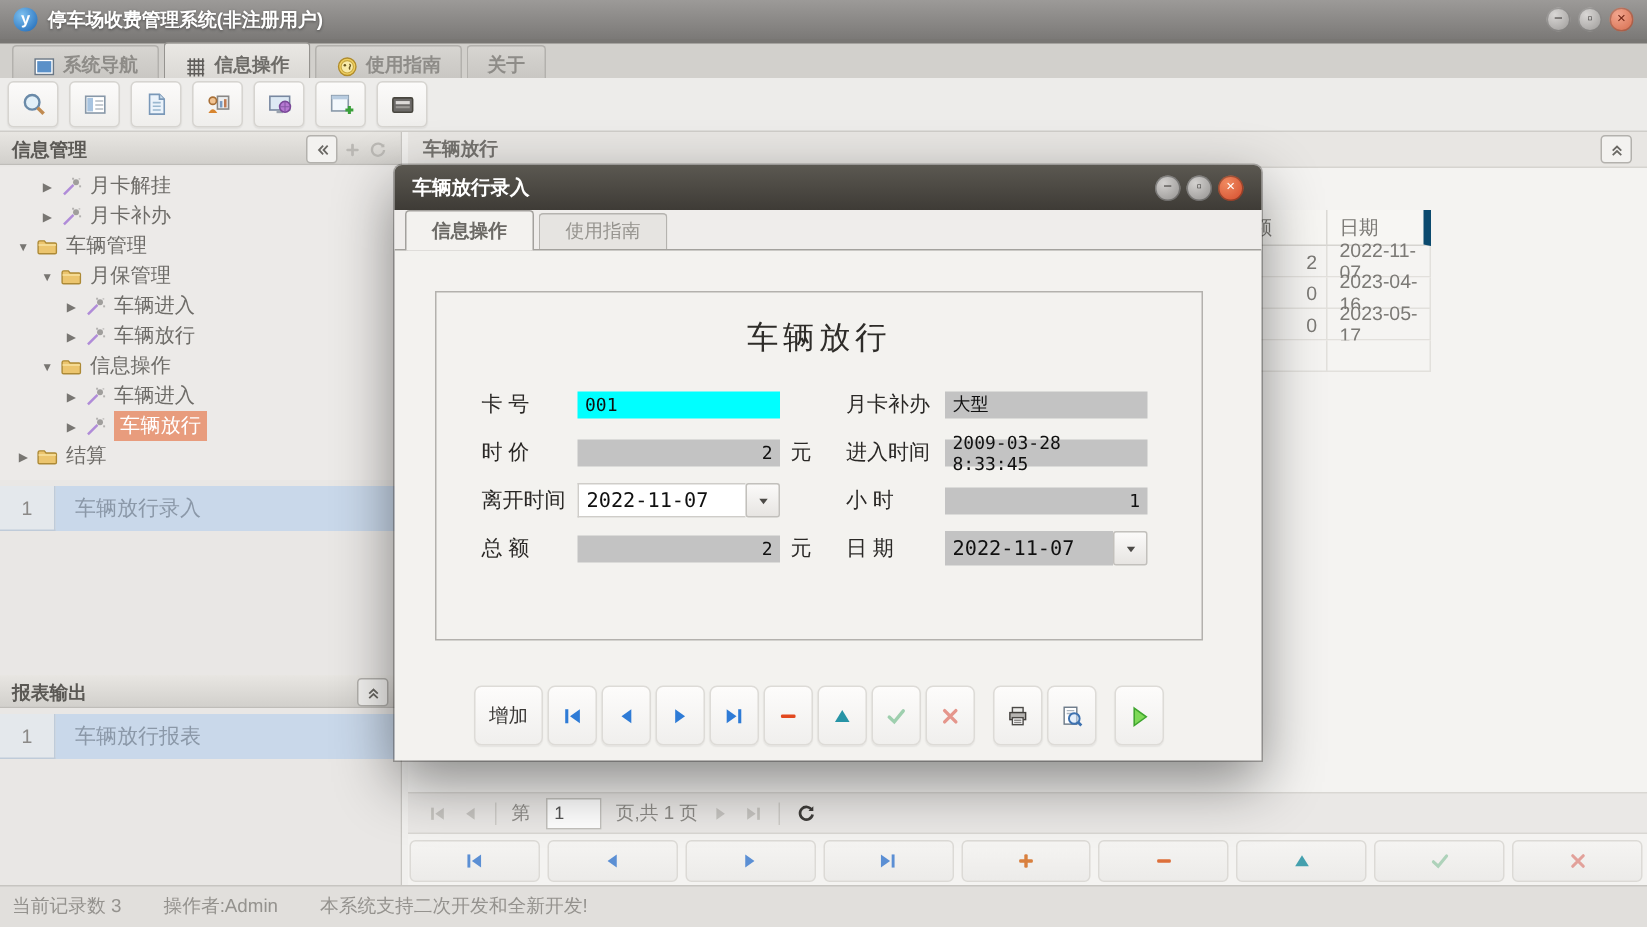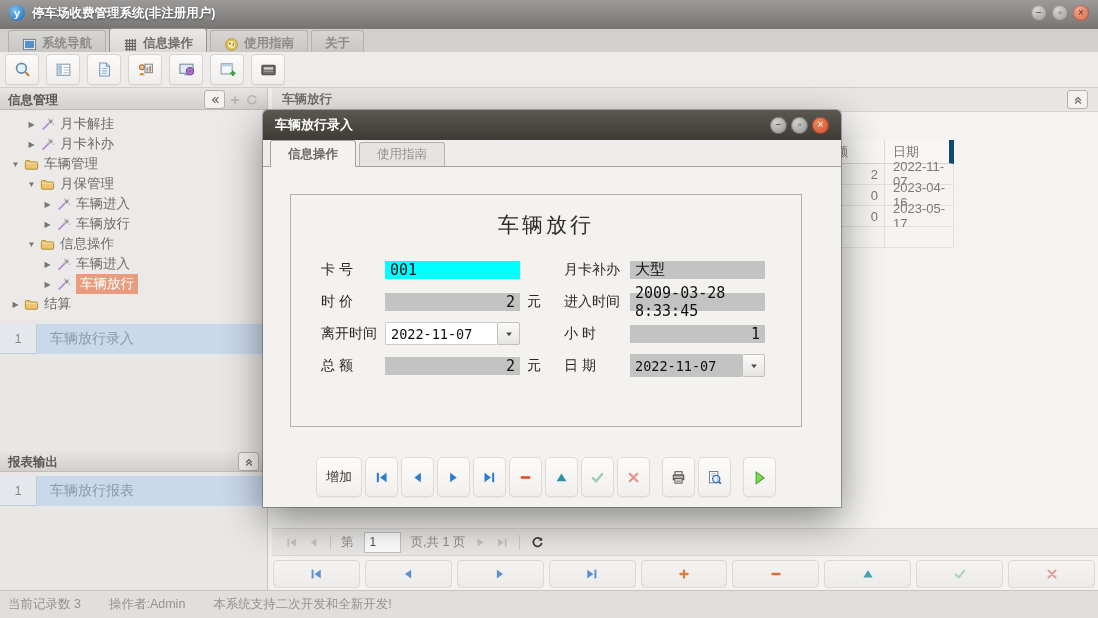--- a/index.html
+++ b/index.html
@@ -117,21 +117,21 @@
   .dlg-tab.active{height:26px;margin-bottom:-1px;background:#f3f2ef;color:#6b6965;font-weight:bold;border-color:#a3a19d;}
   .dlg-body{position:relative;height:340px;}
   .groupbox{position:absolute;left:27px;top:27px;width:512px;height:233px;border:1px solid #b3b1ad;box-sizing:border-box;}
   .form-title{position:absolute;left:0;right:0;top:16px;text-align:center;font-size:21px;color:#2e2c29;letter-spacing:3px;}
   .form-rows{position:absolute;left:0;right:0;top:63px;display:flex;flex-direction:column;gap:9px;padding:0 36px 0 30px;}
   .form-row{height:23px;display:flex;align-items:center;}
   .f-label{font-size:14px;color:#2a2826;flex:0 0 auto;}
   .f-label.lft{width:64px;}
   .f-label.rgt{width:66px;}
   .f-field{width:135px;height:18px;box-sizing:border-box;display:flex;align-items:center;padding:0 5px;border:none;
-    font-family:"DejaVu Sans Mono","Liberation Mono",monospace;font-size:15px;color:#101010;}
+    font-family:"DejaVu Sans Mono","Liberation Mono",monospace;font-size:12px;color:#101010;}
   .f-field.cyan{background:#00ffff;}
   .f-field.gray{background:#c3c3c3;}
   .f-field.num{justify-content:flex-end;}
   input.f-field{outline:none;}
   .f-unit{font-size:14px;color:#2a2826;padding-left:7px;width:22px;}
   .f-spacer{flex:1;}
   .combo{width:135px;height:23px;display:flex;box-sizing:border-box;}
   .combo-text{flex:1;display:flex;align-items:center;padding:0 5px;
     font-family:"DejaVu Sans Mono","Liberation Mono",monospace;font-size:13.5px;color:#101010;box-sizing:border-box;}
   .combo-text.white{background:#fff;border:1px solid #cfcdc9;border-right:none;}

